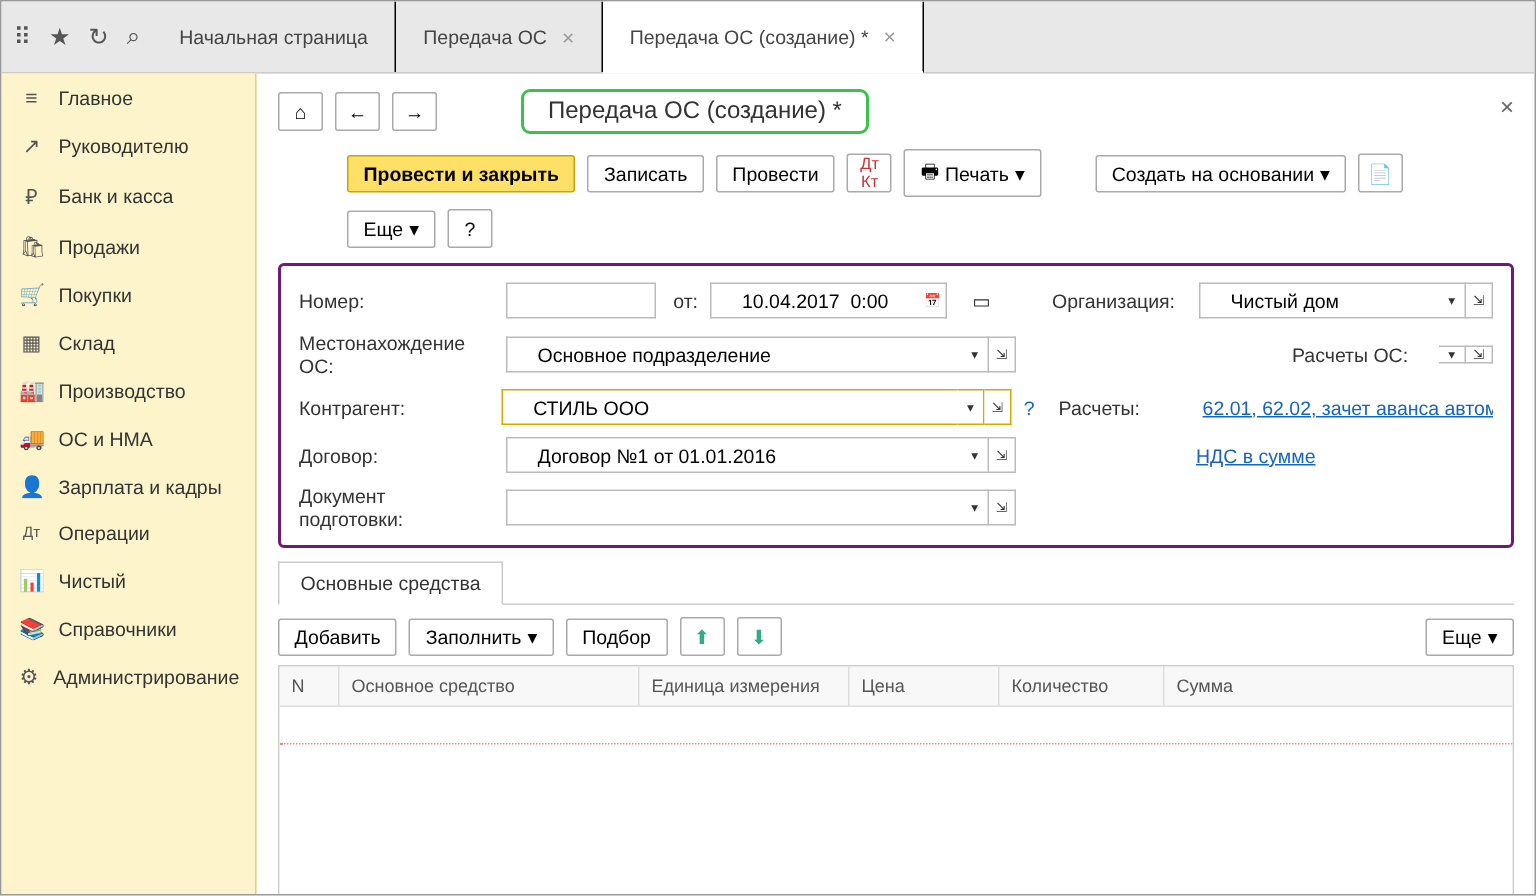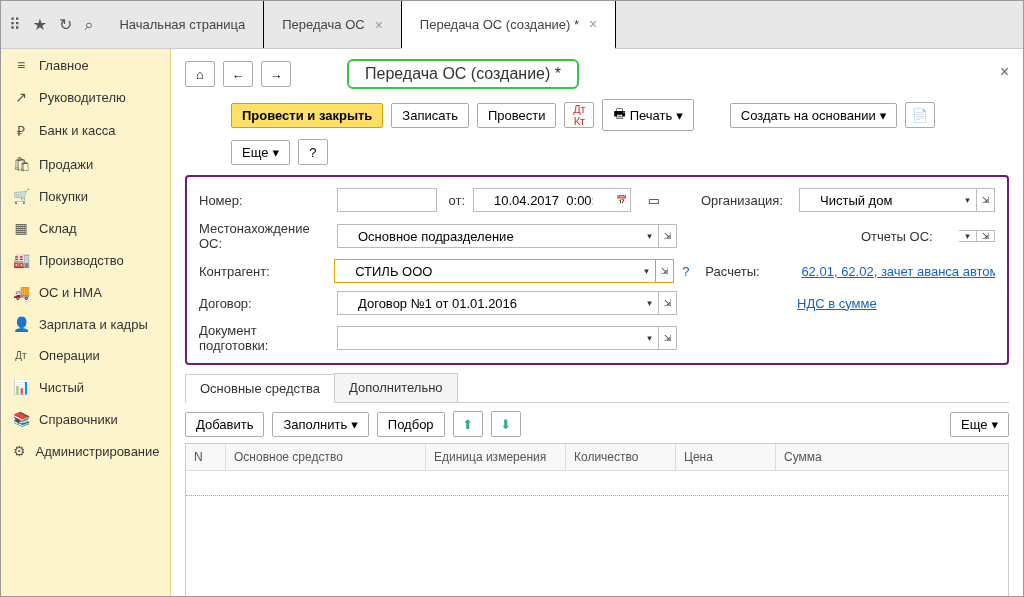--- a/index.html
+++ b/index.html
@@ -195,21 +195,21 @@
       </div>
 
       <div class="form-row">
         <label>Местонахождение ОС:</label>
         <div class="input-group" style="flex:0 0 auto">
           <input class="input" style="width: 304px;" value="Основное подразделение">
           <span class="dd">▾</span>
           <span class="dd">⇲</span>
         </div>
         <span style="flex:1"></span>
-        <label class="right-label">Отчеты ОС:</label>
+        <label class="right-label">Расчеты ОС:</label>
         <div class="input-group">
           <span class="dd">▾</span>
           <span class="dd">⇲</span>
         </div>
       </div>
 
       <div class="form-row">
         <label>Контрагент:</label>
         <div class="input-group input-highlight">
           <input class="input" style="width: 304px;" value="СТИЛЬ ООО">
@@ -239,21 +239,20 @@
         <div class="input-group">
           <input class="input" style="width: 304px;" value="">
           <span class="dd">▾</span>
           <span class="dd">⇲</span>
         </div>
       </div>
     </div>
 
     <div class="tabs2">
       <div class="tab2 active">Основные средства</div>
-      <div class="tab2">Дополнительно</div>
     </div>
 
     <div class="table-toolbar">
       <button class="btn">Добавить</button>
       <button class="btn">
           <span>Заполнить</span> 
           <span>▾</span>
         </button>
       <button class="btn">Подбор</button>
       <button class="btn btn-icon">
@@ -267,20 +266,20 @@
           <span>Еще</span> 
           <span>▾</span>
         </button>
     </div>
 
     <div class="grid">
       <div class="grid-header">
         <div class="col" style="width:40px">N</div>
         <div class="col" style="width:200px">Основное средство</div>
         <div class="col" style="width:140px">Единица измерения</div>
+        <div class="col" style="width:100px">Цена</div>
         <div class="col" style="width:110px">Количество</div>
-        <div class="col" style="width:100px">Цена</div>
         <div class="col" style="flex:1;border-right:none">Сумма</div>
       </div>
       <div class="grid-body"></div>
     </div>
   </div>
 </div>
 
 </body></html>

